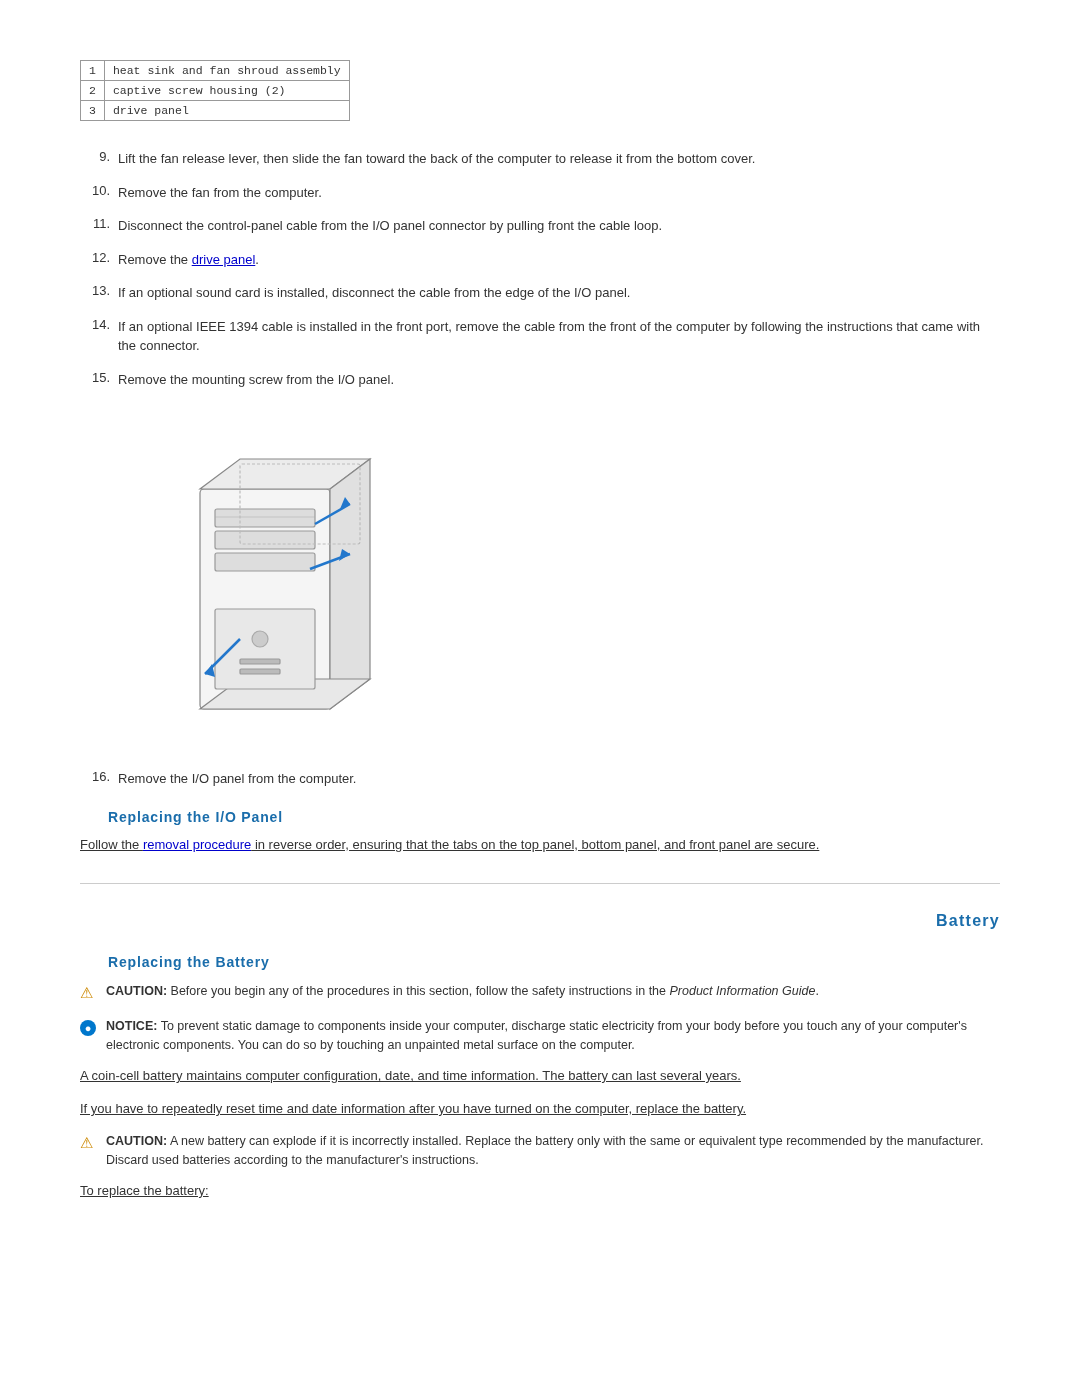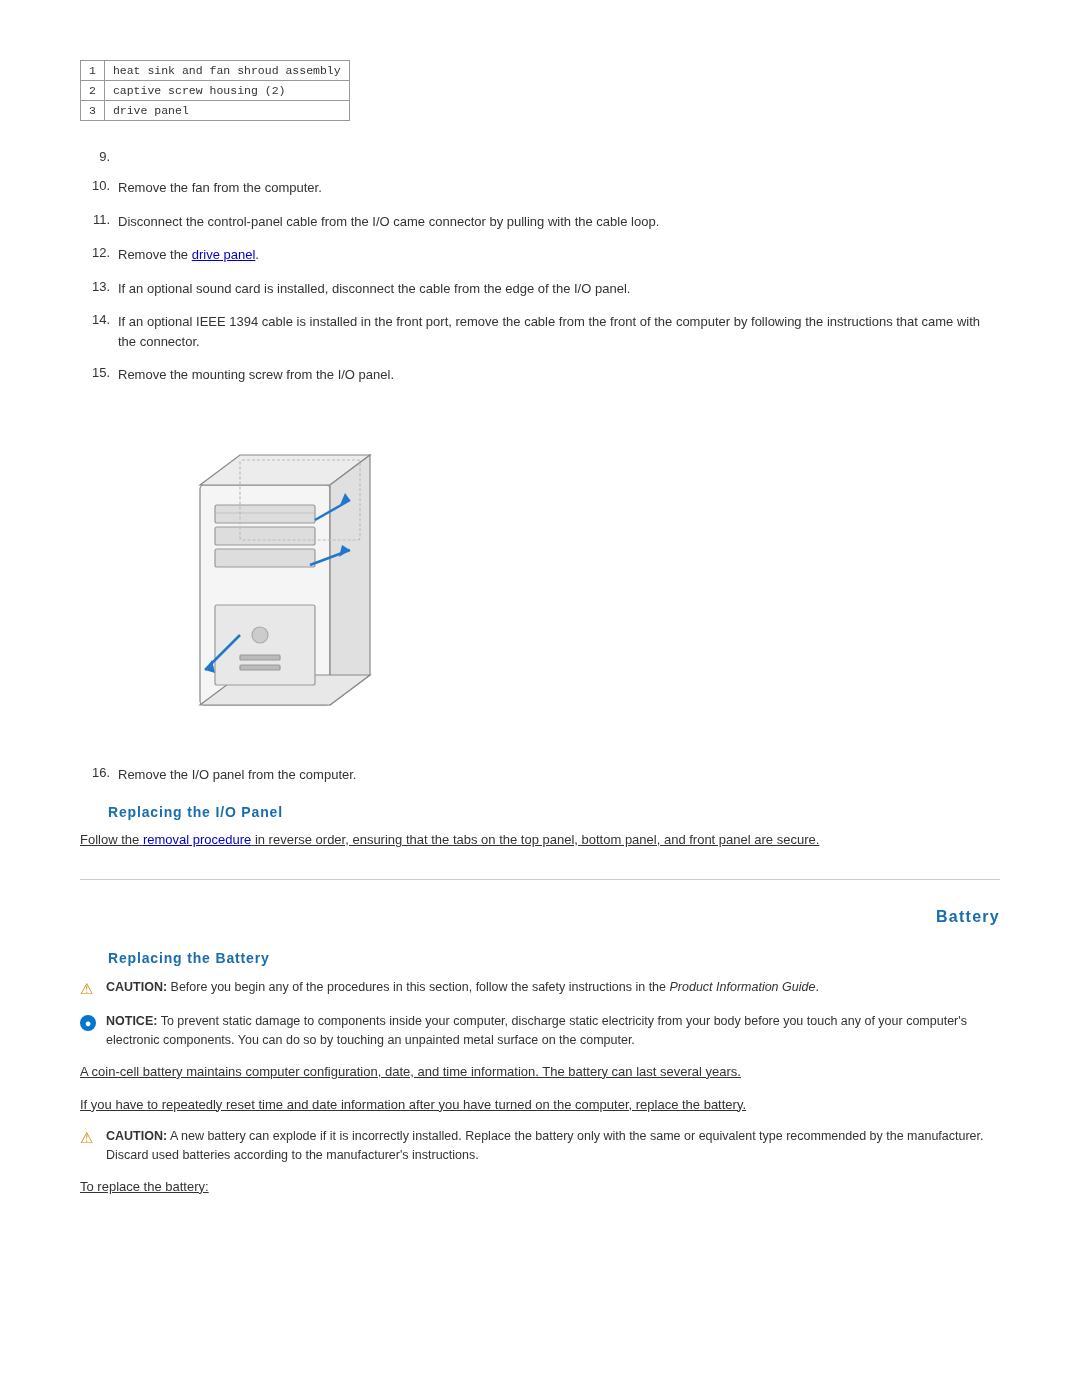--- a/index.html
+++ b/index.html
@@ -159,28 +159,29 @@
     </tr>
     <tr>
       <td class="num-cell">3</td>
       <td>drive panel</td>
     </tr>
   </tbody>
 </table>
 
 <div class="step">
   <span class="step-num">9.</span>
+  <span class="step-text">Lift the fan release lever, then slide the fan toward the back of the computer to release it from the bottom cover.</span>
 </div>
 <div class="step">
   <span class="step-num">10.</span>
   <span class="step-text">Remove the fan from the computer.</span>
 </div>
 <div class="step">
   <span class="step-num">11.</span>
-  <span class="step-text">Disconnect the control-panel cable from the I/O came connector by pulling with the cable loop.</span>
+  <span class="step-text">Disconnect the control-panel cable from the I/O panel connector by pulling front the cable loop.</span>
 </div>
 
 <div class="step">
   <span class="step-num">12.</span>
   <span class="step-text">Remove the <a href="#">drive panel</a>.</span>
 </div>
 
 <div class="step">
   <span class="step-num">13.</span>
   <span class="step-text">If an optional sound card is installed, disconnect the cable from the edge of the I/O panel.</span>

